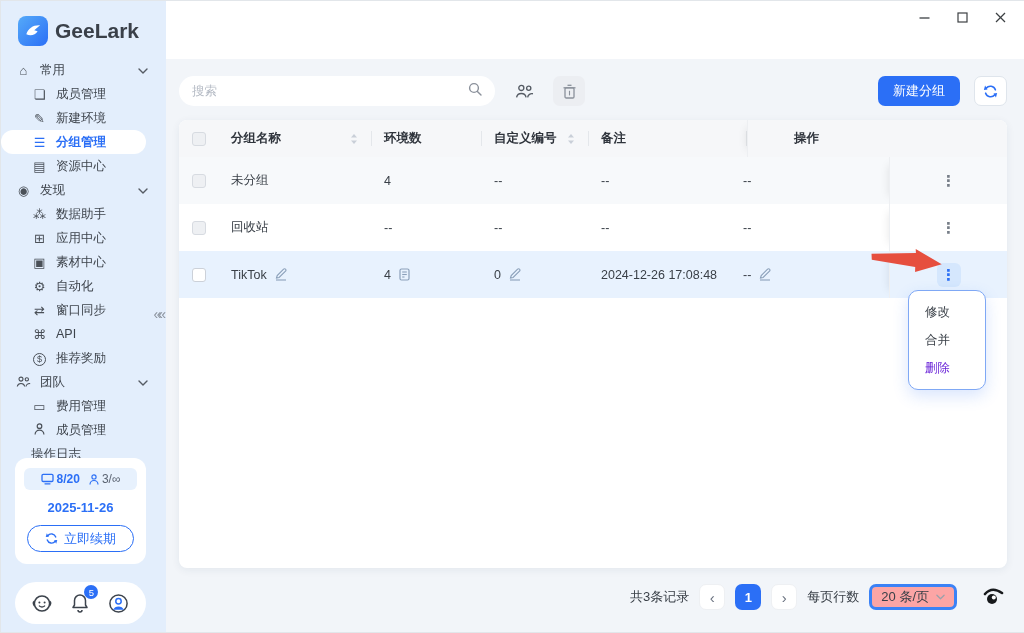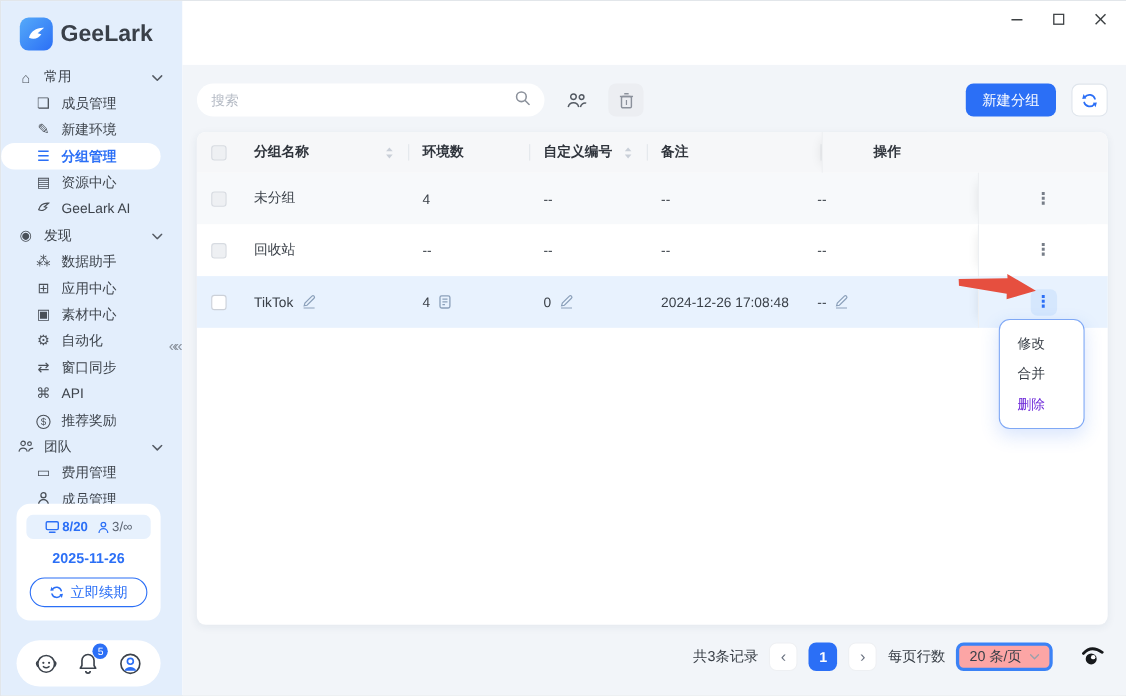--- a/index.html
+++ b/index.html
@@ -114,26 +114,20 @@
         <span class="uicon">✎</span>
           <span>新建环境</span>
       </div>
       <div class="nav-row nav-item active">
         <span class="uicon">☰</span>
           <span>分组管理</span>
       </div>
       <div class="nav-row nav-item">
         <span class="uicon">▤</span>
           <span>资源中心</span>
-      </div>
-      <div class="nav-row nav-item">
-        <span class="uicon"><svg width="13" height="13" viewBox="0 0 24 24">
-              <path d="M4 16 C6 8.5 12.5 4.5 20.5 5 L13.5 11 L17.5 12.2 C15 16.5 9.5 18.5 4 16 Z" fill="none" stroke="#4a5058" stroke-width="2"></path>
-            </svg></span>
-          <span>GeeLark AI</span>
       </div>
 
       <div class="nav-row nav-section">
         <span class="uicon">◉</span>
         <span>发现</span>
         <span class="chev"><svg width="10" height="6" viewBox="0 0 10 6">
               <polyline points="1,1 5,5 9,1" fill="none" stroke="#555b64" stroke-width="1.4" stroke-linecap="round" stroke-linejoin="round"></polyline>
             </svg></span>
       </div>
       <div class="nav-row nav-item">

